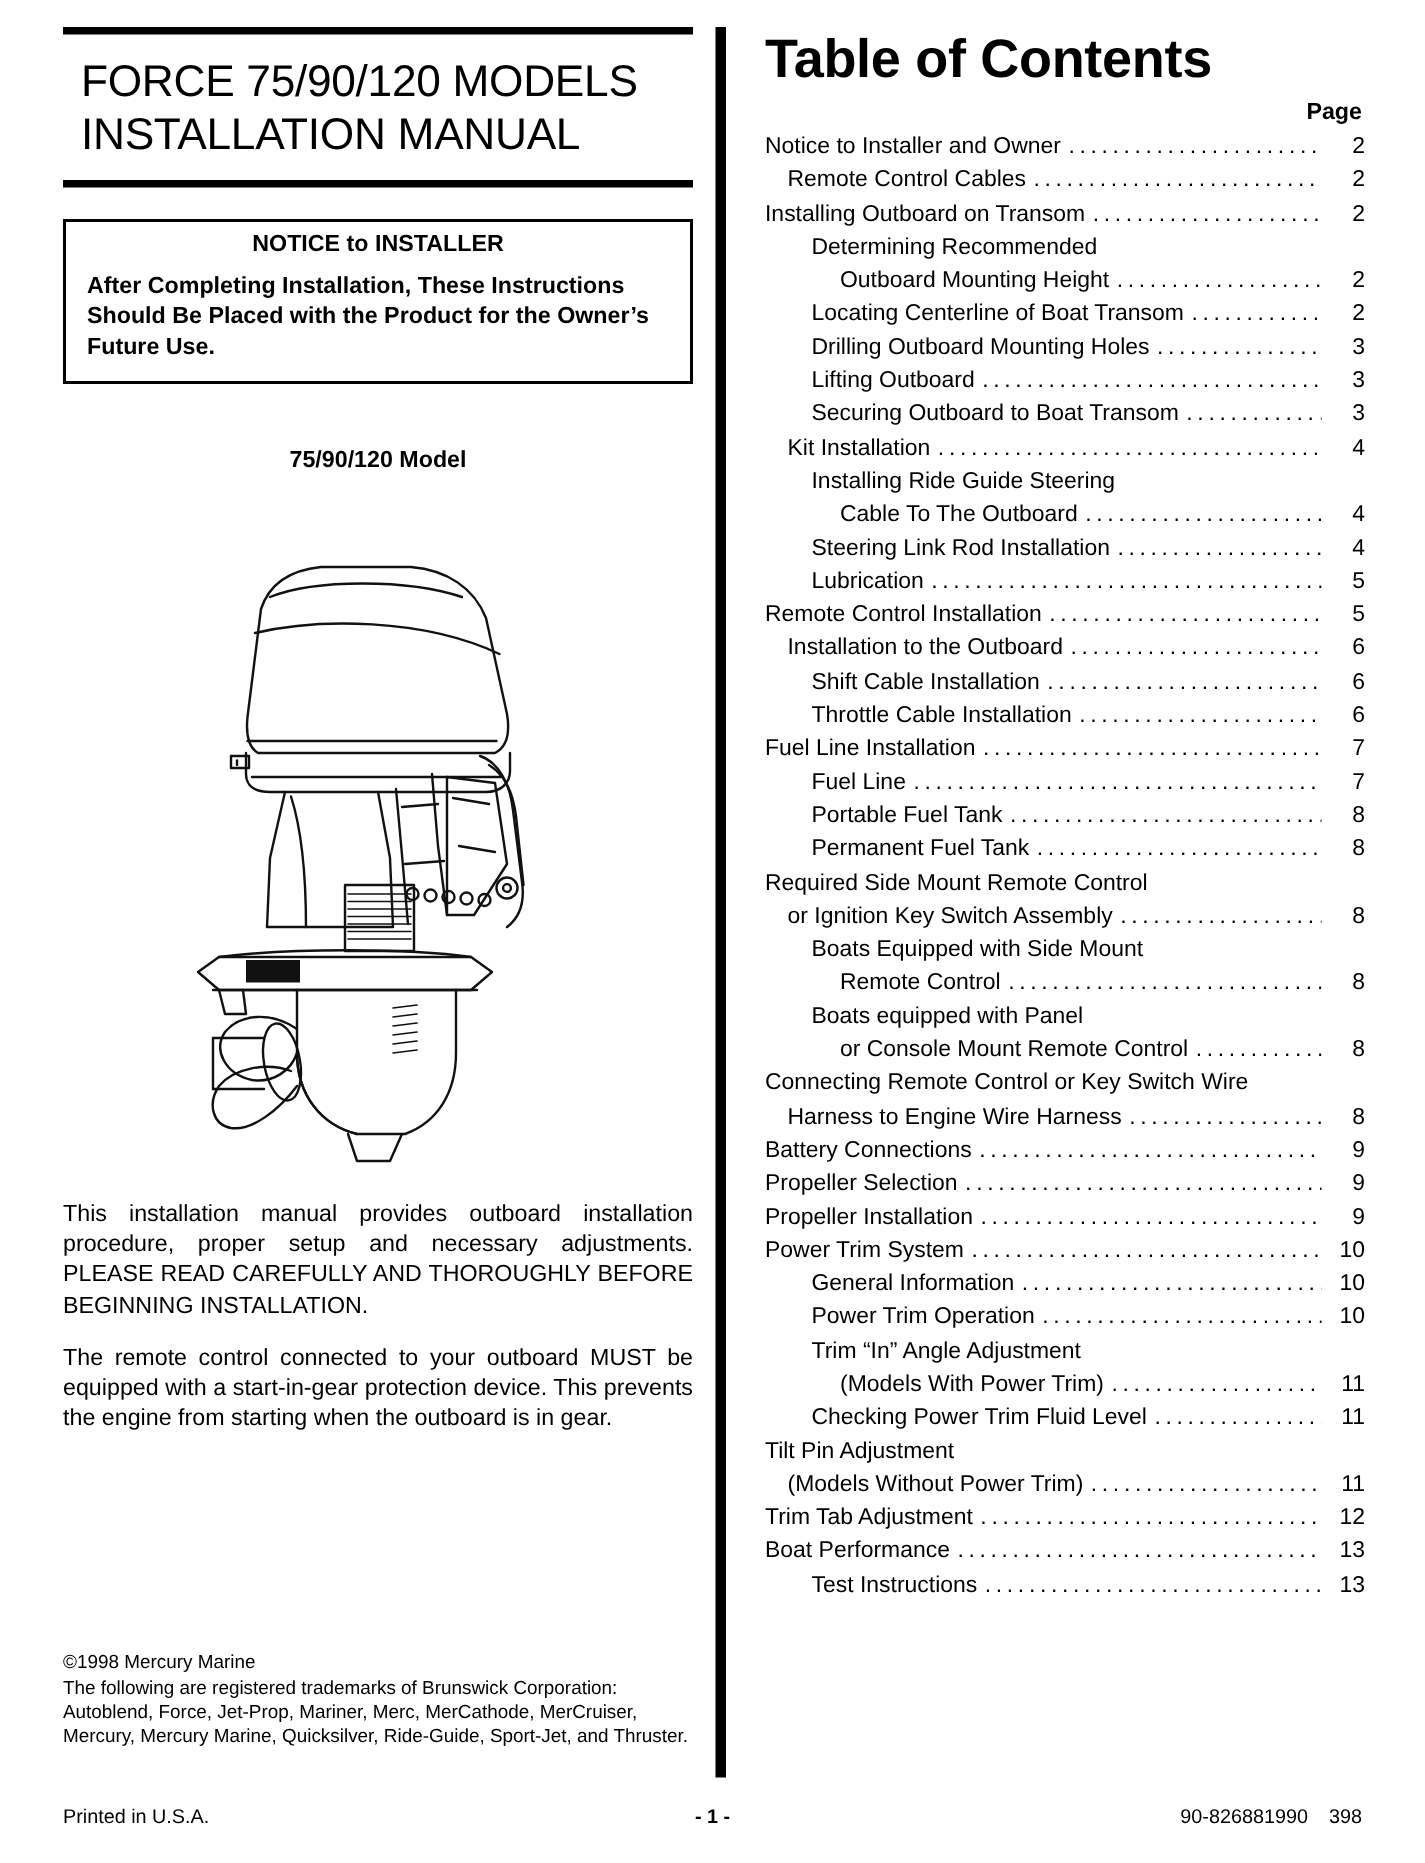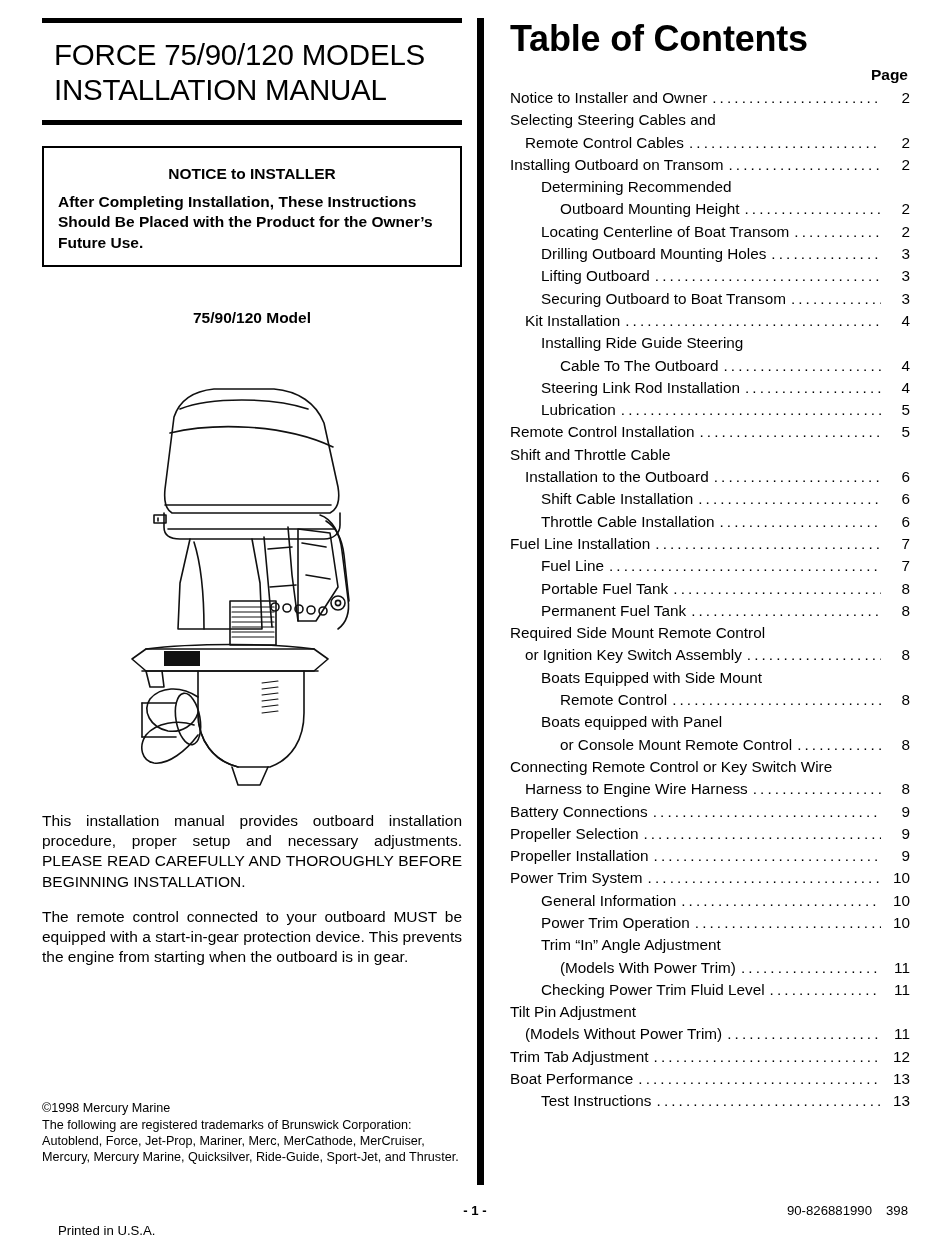--- a/index.html
+++ b/index.html
@@ -52,21 +52,21 @@
     font-size: 29.5px;
     font-weight: normal;
     line-height: 1.20;
     letter-spacing: -0.2px;
     margin: 12px;
   }
 
   .notice-box {
     border: 2px solid #000;
     margin-top: 21px;
-    padding: 17px 14px 12px 14px;
+    padding: 6px 14px 12px 14px;
     box-sizing: border-box;
   }
   .notice-head {
     text-align: center;
     font-size: 15.5px;
     font-weight: bold;
     margin-bottom: 9px;
   }
   .notice-body {
     font-size: 15.5px;
@@ -166,21 +166,21 @@
   .ind3 { padding-left: 50px; }
 
   
   .footer {
     position: absolute;
     left: 42px;
     top: 1203px;
     width: 866px;
     font-size: 13.2px;
   }
-  .footer .f-left  { position: absolute; left: 16px; top: 0; margin-top: 20px; }
+  .footer .f-left  { position: absolute; left: 0; top: 0; }
   .footer .f-mid   { position: absolute; left: 0; top: 0; width: 866px; text-align: center; font-weight: bold; }
   .footer .f-right { position: absolute; right: 0; top: 0; }
   .f-right .fr-num { margin-right: 14px; }
 </style>
 </head>
 <body>
 
 <div class="page">
 
   <div class="col-divider"></div>
@@ -304,25 +304,20 @@
 
   <div class="right-col">
     <h2 class="toc-title">Table of Contents</h2>
     <div class="page-head">Page</div>
     <div id="toc-list">
         <div class="toc-row ind0">
           <span class="toc-label">Notice to Installer and Owner</span>
           <span class="toc-dots">.........................................................................................</span>
           <span class="toc-pg">2</span>
         </div>
-        <div class="toc-row ind0">
-          <span class="toc-label">Selecting Steering Cables and</span>
-          <span class="toc-dots empty"></span>
-          <span class="toc-pg blank"></span>
-        </div>
         <div class="toc-row ind1">
           <span class="toc-label">Remote Control Cables</span>
           <span class="toc-dots">.........................................................................................</span>
           <span class="toc-pg">2</span>
         </div>
         <div class="toc-row ind0">
           <span class="toc-label">Installing Outboard on Transom</span>
           <span class="toc-dots">.........................................................................................</span>
           <span class="toc-pg">2</span>
         </div>
@@ -378,25 +373,20 @@
         </div>
         <div class="toc-row ind2">
           <span class="toc-label">Lubrication</span>
           <span class="toc-dots">.........................................................................................</span>
           <span class="toc-pg">5</span>
         </div>
         <div class="toc-row ind0">
           <span class="toc-label">Remote Control Installation</span>
           <span class="toc-dots">.........................................................................................</span>
           <span class="toc-pg">5</span>
-        </div>
-        <div class="toc-row ind0">
-          <span class="toc-label">Shift and Throttle Cable</span>
-          <span class="toc-dots empty"></span>
-          <span class="toc-pg blank"></span>
         </div>
         <div class="toc-row ind1">
           <span class="toc-label">Installation to the Outboard</span>
           <span class="toc-dots">.........................................................................................</span>
           <span class="toc-pg">6</span>
         </div>
         <div class="toc-row ind2">
           <span class="toc-label">Shift Cable Installation</span>
           <span class="toc-dots">.........................................................................................</span>
           <span class="toc-pg">6</span>

